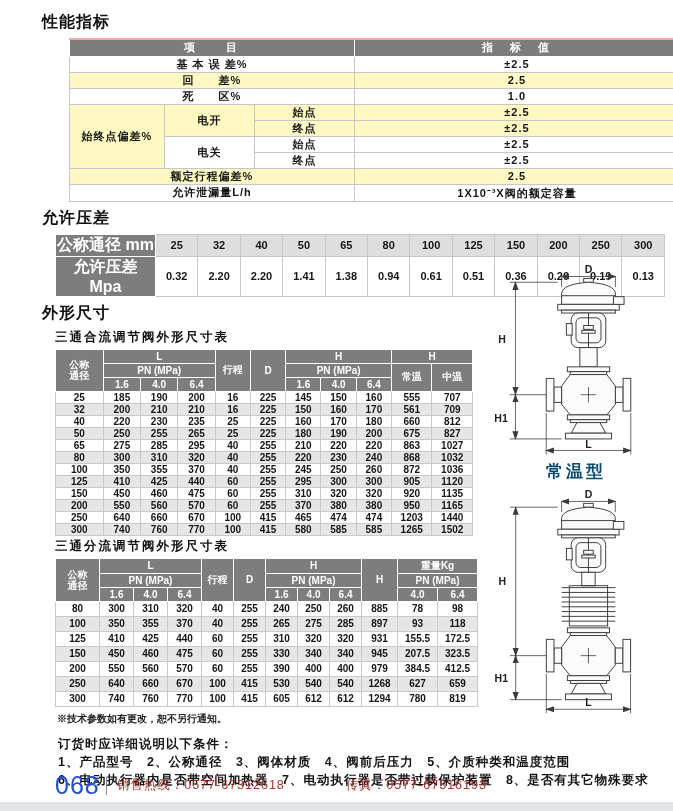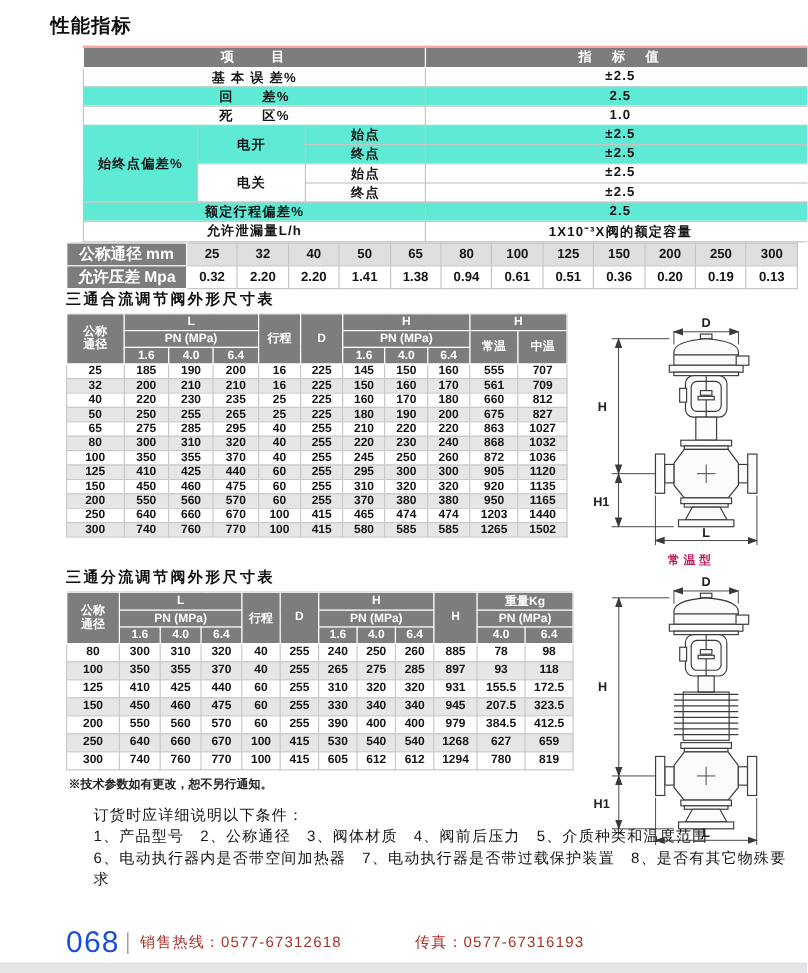--- a/index.html
+++ b/index.html
@@ -10,48 +10,48 @@
   h2.sec { font-size:16px; font-weight:bold; letter-spacing:1px; margin:6px 0 5px 0; color:#111; }
   h3.sub { font-size:12.5px; font-weight:bold; letter-spacing:2px; margin:0 0 3px 13px; color:#111; }
 
   table { border-collapse:collapse; }
   th,td { text-align:center; vertical-align:middle; }
 
   
   .perf { width:610px; margin-left:27px; table-layout:fixed; border-top:2px solid #fca5a5; }
   .perf th { background:#7d7d7d; color:#fff; font-size:11px; font-weight:bold; height:17px; border:1px solid #fff; letter-spacing:3px; }
   .perf td { border:1px solid #c6c6c6; font-size:11px; font-weight:bold; height:15px; background:#fff; letter-spacing:1px; }
-  .perf tr.g td { background:#5eead4; }
+  .perf tr.g td { background:#fef9c3; }
   .perf td.wbg { background:#fff; }
 
   
   .press { width:610px; margin-left:13px; table-layout:fixed; }
-  .press th.lab { background:#7d7d7d; color:#fff; font-size:13px; font-weight:bold; height:17px; border:1px solid #fff; }
+  .press th.lab { background:#7d7d7d; color:#fff; font-size:16px; font-weight:bold; height:17px; border:1px solid #fff; }
   .press td { border:1px solid #c6c6c6; font-size:11px; font-weight:bold; height:17px; }
   .press tr.sizes td { background:#dedede; }
   .press tr.vals td { background:#fff; }
 
   
   .dim { width:418px; margin-left:13px; table-layout:fixed; }
   .dim th { background:#7d7d7d; color:#fff; border:1px solid #fff; font-size:10px; font-weight:bold; height:14px; padding:0; }
   .dim th.dn { padding:0 11px; line-height:11px; word-break:break-all; }
   .dim td { border:1px solid #c9c9c9; font-size:10px; font-weight:bold; height:11px; padding:0; background:#fff; }
   .dim tbody tr:nth-child(even) td { background:#e6e6e6; }
   .dim2 td { height:15px; }
 
   .note { font-size:10px; font-weight:bold; margin:5px 0 0 15px; color:#222; }
 
   .ordering { margin-top:9px; }
-  .ordering .intro, .ordering .line { font-size:12.5px; font-weight:normal; margin-left:36px; line-height:18px; letter-spacing:1px; }
+  .ordering .intro, .ordering .line { font-size:12.5px; font-weight:bold; margin-left:16px; line-height:18px; letter-spacing:1px; }
 
   
   .diagrams { position:absolute; left:482px; top:264px; width:188px; }
   .diagram { text-align:center; }
   .diagram + .diagram { margin-top:6px; }
-  .caption { font-size:10px; font-weight:bold; letter-spacing:3px; margin-top:-2px; color:#be185d;font-family:Liberation Mono, monospace; }
+  .caption { font-size:17px; font-weight:bold; letter-spacing:3px; margin-top:-2px; color:#0c4a6e;font-family:Liberation Mono, monospace; }
   svg { display:block; margin:0 auto; }
   svg text { font-size:11px; font-weight:bold; fill:#222; font-family:"Liberation Sans",sans-serif; }
   svg .ln { stroke:#3a3a3a; stroke-width:1; fill:none; }
   svg .fl { stroke:#3a3a3a; stroke-width:1; fill:#fbfbfb; }
   svg .dimln { stroke:#3a3a3a; stroke-width:0.8; fill:none; }
 
   
   .footer { position:absolute; left:55px; bottom:11px; display:flex; align-items:center; }
   .pageno { font-size:25px; font-weight:normal; letter-spacing:1px; color:#1d4ed8; }
   .fdiv { width:1px; height:18px; background:#888; margin:0 10px 0 6px; }
@@ -112,20 +112,21 @@
       <td colspan="3">额定行程偏差%</td>
       <td>2.5</td>
     </tr>
     <tr>
       <td colspan="3">允许泄漏量L/h</td>
       <td>1X10⁻³X阀的额定容量</td>
     </tr>
   </tbody>
     </table>
 
+  <h2 class="sec">允许压差</h2>
   <table class="press">
     <colgroup>
         <col style="width:100px">
       </colgroup>
     <tbody>
         <tr class="sizes">
       <th class="lab">公称通径 mm</th>
     <td>25</td>
           <td>32</td>
           <td>40</td>
@@ -150,20 +151,21 @@
           <td>0.61</td>
           <td>0.51</td>
           <td>0.36</td>
           <td>0.20</td>
           <td>0.19</td>
           <td>0.13</td>
         </tr>
   </tbody>
     </table>
 
+  <h2 class="sec">外形尺寸</h2>
 
   <h3 class="sub">三通合流调节阀外形尺寸表</h3>
   <table class="dim">
     <colgroup>
       <col style="width:46px">
         <col style="width:36px">
         <col style="width:36px">
         <col style="width:36px">
       <col style="width:34px">
         <col style="width:34px">
@@ -350,21 +352,21 @@
           <td>415</td>
           <td>580</td>
           <td>585</td>
           <td>585</td>
           <td>1265</td>
           <td>1502</td>
         </tr>
       </tbody>
   </table>
 
-  <h3 class="sub" style="margin-top:25px">三通分流调节阀外形尺寸表</h3>
+  <h3 class="sub" style="margin-top:2px">三通分流调节阀外形尺寸表</h3>
   <table class="dim dim2">
     <colgroup>
       <col style="width:44px">
         <col style="width:34px">
         <col style="width:34px">
         <col style="width:34px">
       <col style="width:32px">
         <col style="width:32px">
         <col style="width:32px">
         <col style="width:32px">

